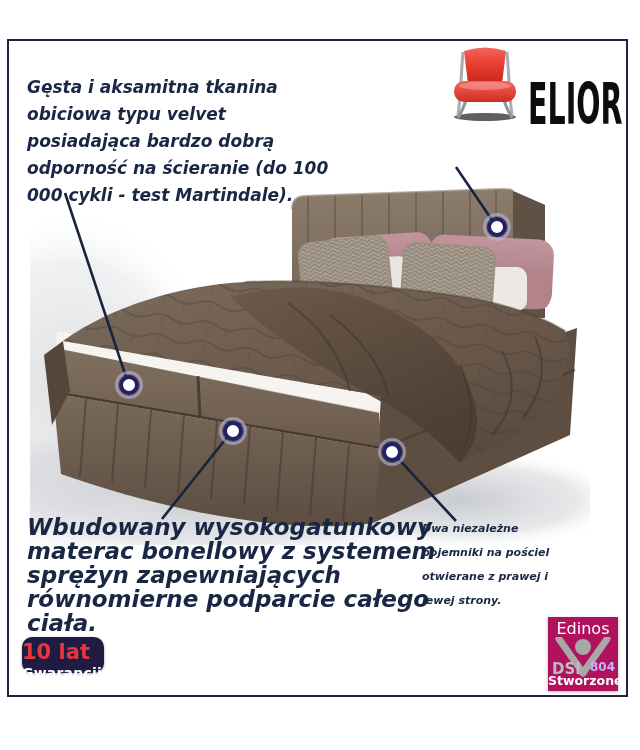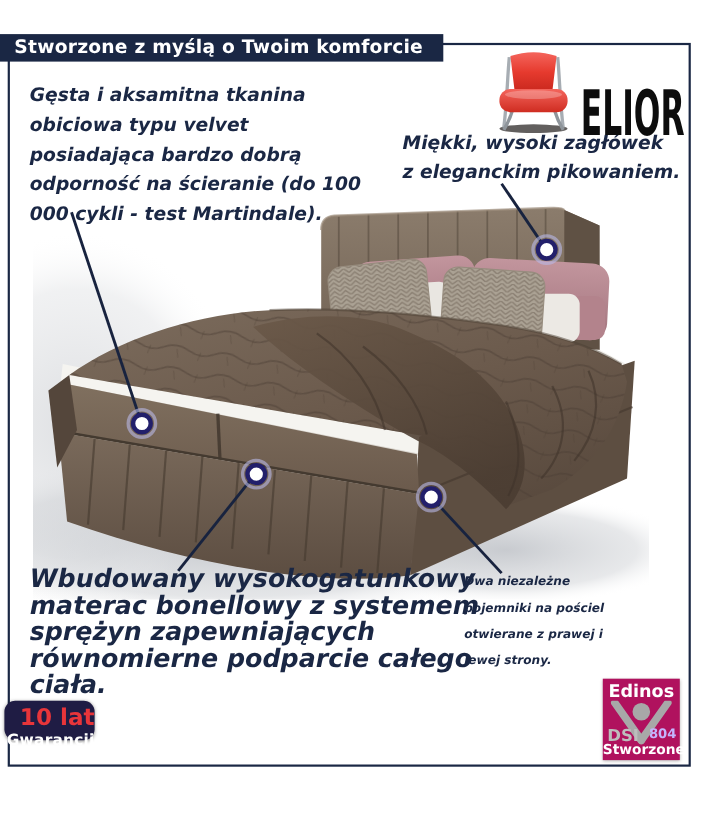--- a/index.html
+++ b/index.html
@@ -33,47 +33,46 @@
     position:absolute; left:81px; top:62px; color:#0d0d0d;
     font-size:57px; font-weight:bold; line-height:0;
     transform:scaleX(.5); transform-origin:left center; letter-spacing:0px;
     white-space:nowrap;
   }
 
   .bed{position:absolute; left:30px; top:185px; width:560px; height:360px; z-index:10;}
   .overlay{position:absolute; left:0; top:0; width:640px; height:750px; z-index:30; pointer-events:none;}
 
   .badge-warranty{
-    position:absolute; left:4px; top:637px; width:82px; height:36px;
-    background:#1f1c44; border-radius:10px; z-index:26; text-align:right;
+    position:absolute; left:22px; top:637px; width:82px; height:36px;
+    background:#1f1c44; border-radius:10px; z-index:26; text-align:left;
     box-shadow:0 1px 3px rgba(0,0,0,.35);
   }
   .bw-line1{display:block; color:#e8353a; font-size:21px; font-weight:bold; line-height:26px; margin-top:2px;}
   .bw-line2{display:block; color:#ffffff; font-size:14px; font-weight:bold; line-height:17px; letter-spacing:.2px;}
 
   .badge-edinos{
     position:absolute; left:548px; top:617px; width:70px; height:74px;
     background:#b0125e; z-index:26; box-shadow:0 1px 3px rgba(0,0,0,.3);
   }
   .be-brand{position:absolute; left:0; top:2px; width:70px; text-align:center;
-    color:#ffffff; font-size:16px; font-weight:bold;}
+    color:#ffffff; font-size:16px; font-weight:normal;}
   .be-v{position:absolute; left:0; top:20px;}
   .be-left{position:absolute; left:4px; top:43px; color:#bdbdbd; font-size:15px; font-weight:bold;}
   .be-right{position:absolute; right:3px; top:43px; color:#c4b5fd; font-size:12px; font-weight:bold;}
   .be-bottom{position:absolute; left:0; top:56px; width:70px; text-align:center;
     color:#ffffff; font-size:12.5px; font-weight:bold;}
 </style>
 </head>
 <body>
 
 <div class="page">
 
   <div class="frame"></div>
 
-  <div class="banner">Stworzone z myślą o Twoim komforcie</div>
 
   <div class="logo">
     <svg class="logo-chair" width="76" height="78" viewBox="0 0 76 78">
       <defs>
         <linearGradient id="chR" x1="0" y1="0" x2="0" y2="1">
           <stop offset="0" stop-color="#f4655c"></stop>
             <stop offset=".5" stop-color="#e63a2e"></stop>
             <stop offset="1" stop-color="#c8271d"></stop>
         </linearGradient>
         <linearGradient id="chR2" x1="0" y1="0" x2="0" y2="1">
@@ -91,22 +90,20 @@
       <ellipse cx="38" cy="42" rx="26" ry="4" fill="#ffffff" opacity=".25"></ellipse>
     </svg>
     <div class="logo-text">ELIOR</div>
   </div>
 
   <div class="callout cb-fabric">Gęsta i aksamitna tkanina
 obiciowa typu velvet
 posiadająca bardzo dobrą
 odporność na ścieranie (do 100
 000 cykli - test Martindale).</div>
-  <div class="callout cb-headboard">Miękki, wysoki zagłówek
-z eleganckim pikowaniem.</div>
   <div class="callout cb-mattress">Wbudowany wysokogatunkowy
 materac bonellowy z systemem
 sprężyn zapewniających
 równomierne podparcie całego
 ciała.</div>
   <div class="callout cb-storage">Dwa niezależne
 pojemniki na pościel
 otwierane z prawej i
 lewej strony.</div>
 

